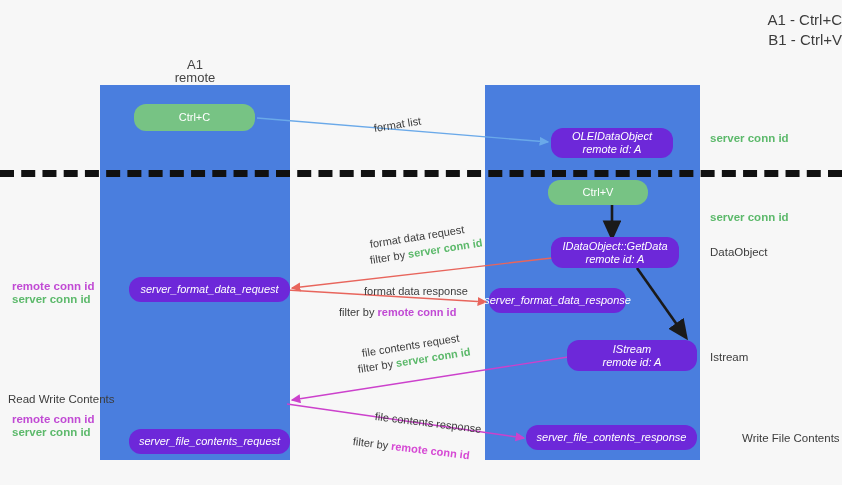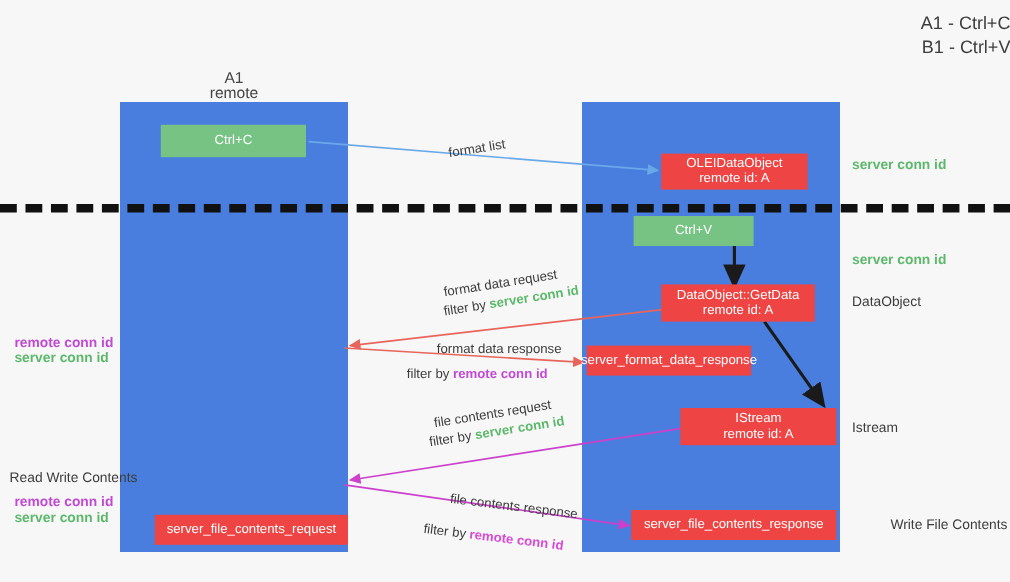--- a/index.html
+++ b/index.html
@@ -62,23 +62,24 @@
     display: flex;
     flex-direction: column;
     align-items: center;
     justify-content: center;
     color: #ffffff;
     font-size: 11px;
     line-height: 13px;
     text-align: right;
     white-space: pre;
     z-index: 6;
+    border-radius: 12px;
   }
   .box.green { background: #77c384; }
-  .box.orange { background: #ef4444; }
+  .box.orange { background: #6d28d9; font-style: italic; }
   .box .l2 { font-size: 11px; }
 
   
   .side-label {
     position: absolute;
     font-size: 11.5px;
     line-height: 14px;
     color: #3c3c3c;
     white-space: pre;
     z-index: 7;
@@ -157,34 +158,37 @@
 
   <div class="box green" style="left:134px; top:104px; width:121px; height:27px;">
     <span>Ctrl+C</span>
   </div>
 
   <div class="box orange" style="left:551px; top:128px; width:122px; height:30px;">
     <span>OLEIDataObject</span>
     <span class="l2">remote id: A</span>
   </div>
 
-  <div class="box green" style="left:528px; top:180px; width:100px; height:25px;">
+  <div class="box green" style="left:548px; top:180px; width:100px; height:25px;">
     <span>Ctrl+V</span>
   </div>
 
   <div class="box orange" style="left:551px; top:237px; width:128px; height:31px;">
-    <span>DataObject::GetData</span>
+    <span>IDataObject::GetData</span>
     <span class="l2">remote id: A</span>
   </div>
 
   <div class="box orange" style="left:567px; top:340px; width:130px; height:31px;">
     <span>IStream</span>
     <span class="l2">remote id: A</span>
   </div>
 
+  <div class="box orange" style="left:129px; top:277px; width:161px; height:25px;">
+    <span>server_format_data_request</span>
+  </div>
 
   <div class="box orange" style="left:489px; top:288px; width:137px; height:25px;">
     <span>server_format_data_response</span>
   </div>
 
   <div class="box orange" style="left:129px; top:393px; width:161px; height:25px;margin-top:36px;">
     <span>server_file_contents_request</span>
   </div>
 
   <div class="box orange" style="left:526px; top:425px; width:171px; height:25px;">

